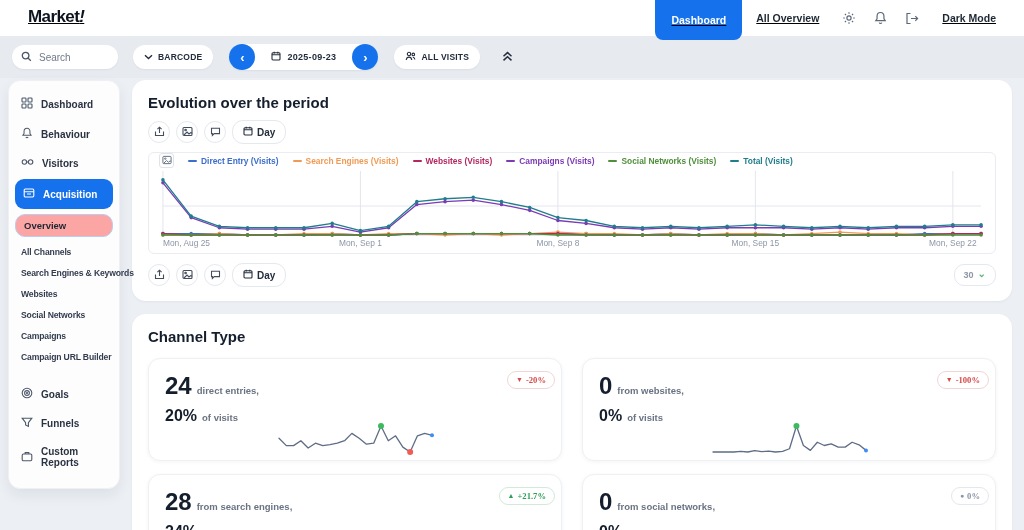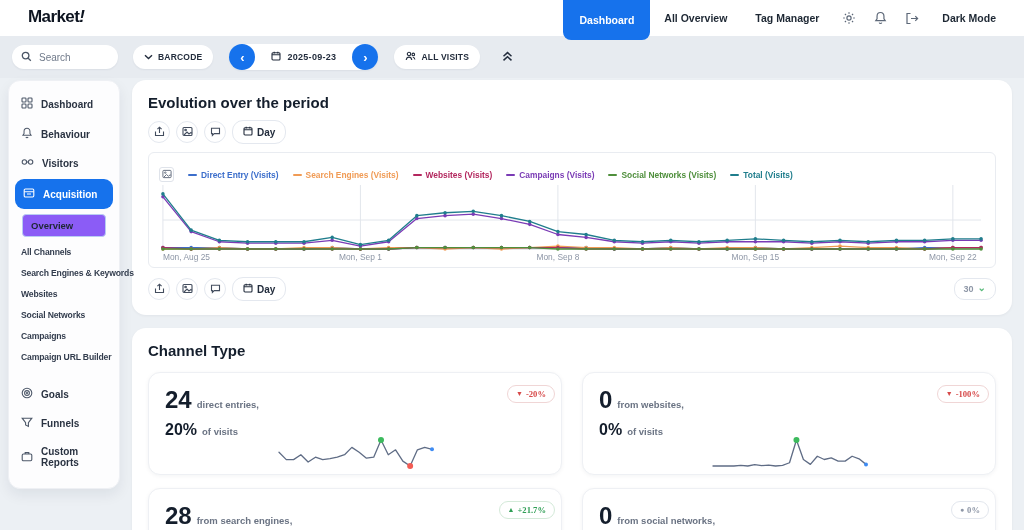--- a/index.html
+++ b/index.html
@@ -1,20 +1,20 @@
 <!DOCTYPE html>
 <html><head>
 <meta charset="utf-8">
 <style>
   html,body{margin:0;padding:0;}
   body{font-family:"Liberation Sans", sans-serif; background:#eceff3;}
   .screen{position:relative;width:1024px;height:530px;overflow:hidden;background:#ecf0f4;}
 
   
-  .topbar{position:absolute;top:0;left:0;right:0;height:36px;background:#ffffff;display:flex;align-items:flex-start;z-index:30;}
+  .topbar{position:absolute;top:0;left:0;right:0;height:36px;background:#ffffff;display:flex;align-items:flex-start;z-index:30;text-decoration:underline;}
   .logo{margin:7px 0 0 28px;font-size:17px;font-weight:800;color:#0d1420;letter-spacing:-0.6px;}
   .logo .bang{font-style:italic;}
   .topnav{margin-left:auto;display:flex;align-items:flex-start;height:36px;padding-right:14px;}
   .topnav-item{display:flex;align-items:center;height:36px;padding:0 14px;font-size:10.5px;font-weight:700;color:#1d2733;cursor:pointer;}
   .topnav-item.active{background:#1672ec;color:#fff;height:40px;border-radius:0 0 8px 8px;padding:0 16px;}
   .icon-btn{display:flex;align-items:center;justify-content:center;height:36px;padding:0 9px;color:#5d6878;cursor:pointer;}
   .icon-btn svg{display:block;}
 
   
   .filterbar{position:absolute;top:36px;left:0;right:0;height:42px;background:#e7ebf0;display:flex;align-items:center;padding:0 12px;box-sizing:border-box;}
@@ -28,38 +28,38 @@
   .datenav .date-mid{display:flex;align-items:center;gap:6px;padding:0 16px;font-size:9px;font-weight:800;color:#232d3d;letter-spacing:.3px;}
   .segment-pill{margin-left:16px;}
   .collapse-btn{margin-left:18px;background:none;border:none;color:#232d3d;cursor:pointer;display:flex;padding:4px;}
 
   
   .sidebar{position:absolute;top:80px;left:8px;width:112px;background:#fdfdfe;border:1px solid #eef0f4;border-radius:12px;box-shadow:0 6px 14px rgba(20,30,60,.07);padding:8px 0 12px;box-sizing:border-box;z-index:20;}
   .side-item{display:flex;align-items:center;gap:8px;padding:8px 12px;font-size:10px;font-weight:700;color:#2a3342;cursor:pointer;}
   .side-item svg{flex:none;color:#4d5869;}
   .side-item.active{background:#1672ec;color:#fff;border-radius:9px;margin:2px 6px;padding:8px 8px;}
   .side-item.active svg{color:#fff;}
-  .sub-overview{margin:5px 13px 0;background:#8b5cf6;border:1.5px solid #b9cdf2;border-radius:4px;padding:5px 8px;font-size:9.5px;font-weight:800;color:#1d2733;cursor:pointer;}
+  .sub-overview{margin:5px 6px 0;background:#fca5a5;border:1.5px solid #b9cdf2;border-radius:10px;padding:5px 8px;font-size:9.5px;font-weight:800;color:#1d2733;cursor:pointer;}
   .sub-links{padding:10px 12px 2px;}
   .sub-link{font-size:8.6px;font-weight:800;color:#333d4e;letter-spacing:-0.15px;white-space:nowrap;margin-bottom:11px;cursor:pointer;}
   .side-bottom{margin-top:4px;}
 
   
   .main{position:absolute;top:80px;left:132px;right:12px;}
   .card{background:#fff;border-radius:14px;box-shadow:0 1px 3px rgba(16,24,40,.05);padding:14px 16px;box-sizing:border-box;}
   .card h2{margin:0;font-size:15px;font-weight:800;color:#141e2c;}
   .card-evolution{margin-bottom:13px;}
 
   .mini-toolbar{display:flex;align-items:center;gap:6px;margin-top:9px;}
   .tool-btn{width:22px;height:22px;border-radius:50%;border:1px solid #e4e8ef;background:#fff;display:flex;align-items:center;justify-content:center;color:#434d5e;cursor:pointer;padding:0;}
   .day-pill{height:22px;border-radius:11px;border:1px solid #e4e8ef;background:#fff;display:flex;align-items:center;gap:4px;padding:0 10px;font-size:10px;font-weight:800;color:#232d3d;cursor:pointer;}
   .rowlimit{margin-left:auto;height:20px;border-radius:10px;border:1px solid #e4e8ef;background:#fff;display:flex;align-items:center;gap:4px;padding:0 9px;font-size:9px;font-weight:700;color:#8d96a6;cursor:pointer;}
   .rowlimit .chev{color:#58b97a;font-size:10px;line-height:1;margin-top:-3px;}
 
-  .chart-panel{margin-top:8px;border:1px solid #e9ecf1;border-radius:6px;padding:14px 10px 3px;}
+  .chart-panel{margin-top:8px;border:1px solid #e9ecf1;border-radius:6px;padding:0 10px 3px;}
   .legend-row{display:flex;align-items:center;gap:14px;}
   .legend-imgbtn{width:15px;height:15px;border:1px solid #dfe3ea;border-radius:3px;display:flex;align-items:center;justify-content:center;color:#6a7383;cursor:pointer;background:#fff;padding:0;flex:none;}
   .legend-item{display:flex;align-items:center;gap:4px;font-size:8.4px;font-weight:700;cursor:pointer;white-space:nowrap;}
   .legend-item .dash{width:9px;height:2px;border-radius:1px;}
   .evo-chart{display:block;width:100%;height:66px;margin-top:3px;}
   .x-labels{position:relative;height:13px;font-size:8.4px;color:#8d96a6;}
   .x-labels span{position:absolute;top:1px;white-space:nowrap;}
 
   
   .card-channel{height:400px;}
@@ -81,21 +81,20 @@
 </head>
 <body>
 
 <div class="screen">
 
   <header class="topbar">
     <div class="logo"><span>Market</span><span class="bang">!</span></div>
     <nav class="topnav">
       <div class="topnav-item active">Dashboard</div>
       <div class="topnav-item">All Overview</div>
-      <div class="topnav-item">Tag Manager</div>
       <div class="icon-btn">
         <span>
             <svg width="14" height="14" viewBox="0 0 14 14" fill="none" stroke="currentColor" stroke-width="1.2">
               <circle cx="7" cy="7" r="2.1"></circle>
               <path d="M7 1.2v1.6M7 11.2v1.6M1.2 7h1.6M11.2 7h1.6M2.9 2.9l1.1 1.1M10 10l1.1 1.1M11.1 2.9L10 4M4 10l-1.1 1.1"></path>
             </svg>
           </span>
       </div>
       <div class="icon-btn">
         <span>

